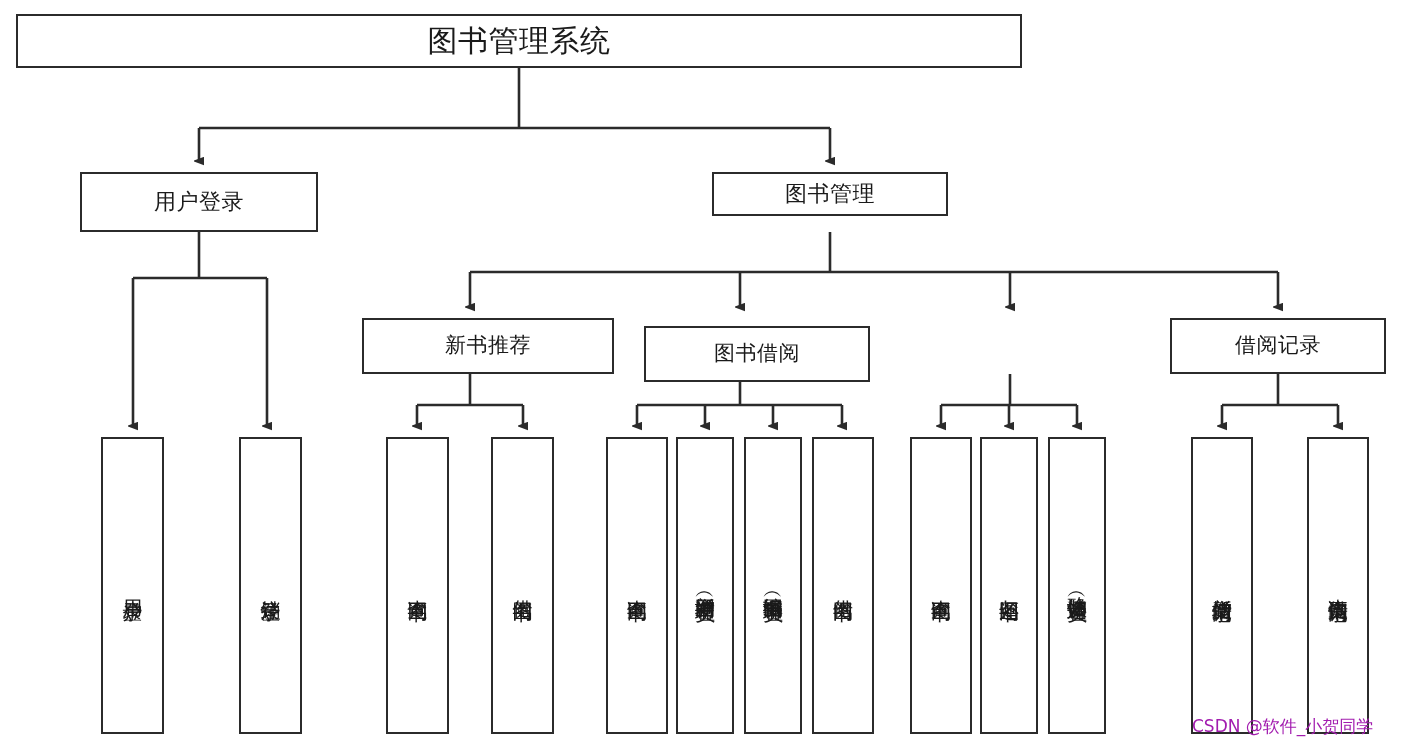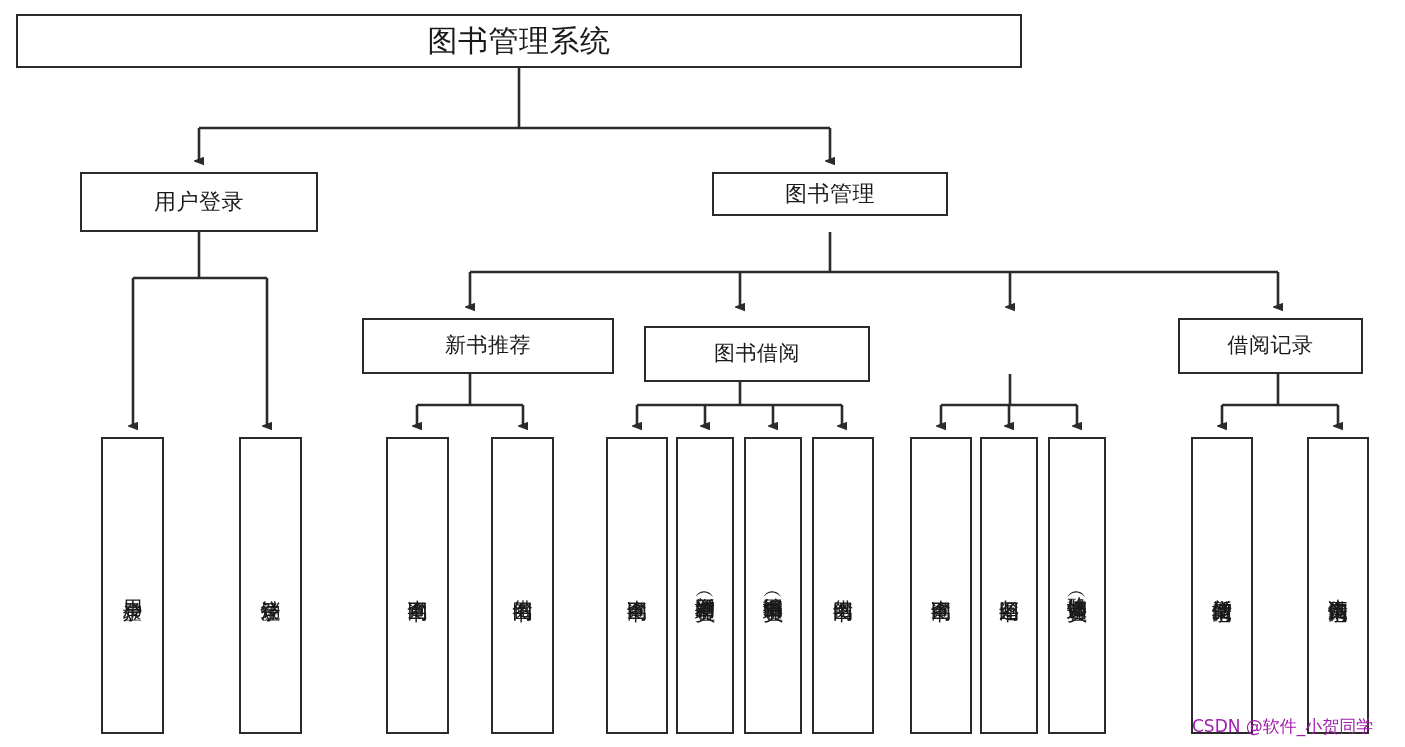--- a/index.html
+++ b/index.html
@@ -133,21 +133,21 @@
   <div class="node-box level1" style="left:712px; top:172px; width:236px; height:44px;">
     <span class="node-label">图书管理</span>
   </div>
 
   <div class="node-box level2" style="left:362px; top:318px; width:252px; height:56px;">
     <span class="node-label">新书推荐</span>
   </div>
   <div class="node-box level2" style="left:632px; top:326px; width:226px; height:56px;margin-left:12px;">
     <span class="node-label">图书借阅</span>
   </div>
-  <div class="node-box level2" style="left:1170px; top:318px; width:185px; height:56px;margin-left:8px;">
+  <div class="node-box level2" style="left:1170px; top:318px; width:216px; height:56px;">
     <span class="node-label">借阅记录</span>
   </div>
 
   <div class="node-box vertical" style="left:101px; top:437px; width:63px; height:297px;">
     <span class="node-label">用户登录</span>
   </div>
   <div class="node-box vertical" style="left:239px; top:437px; width:63px; height:297px;">
     <span class="node-label">注销登录</span>
   </div>
 

